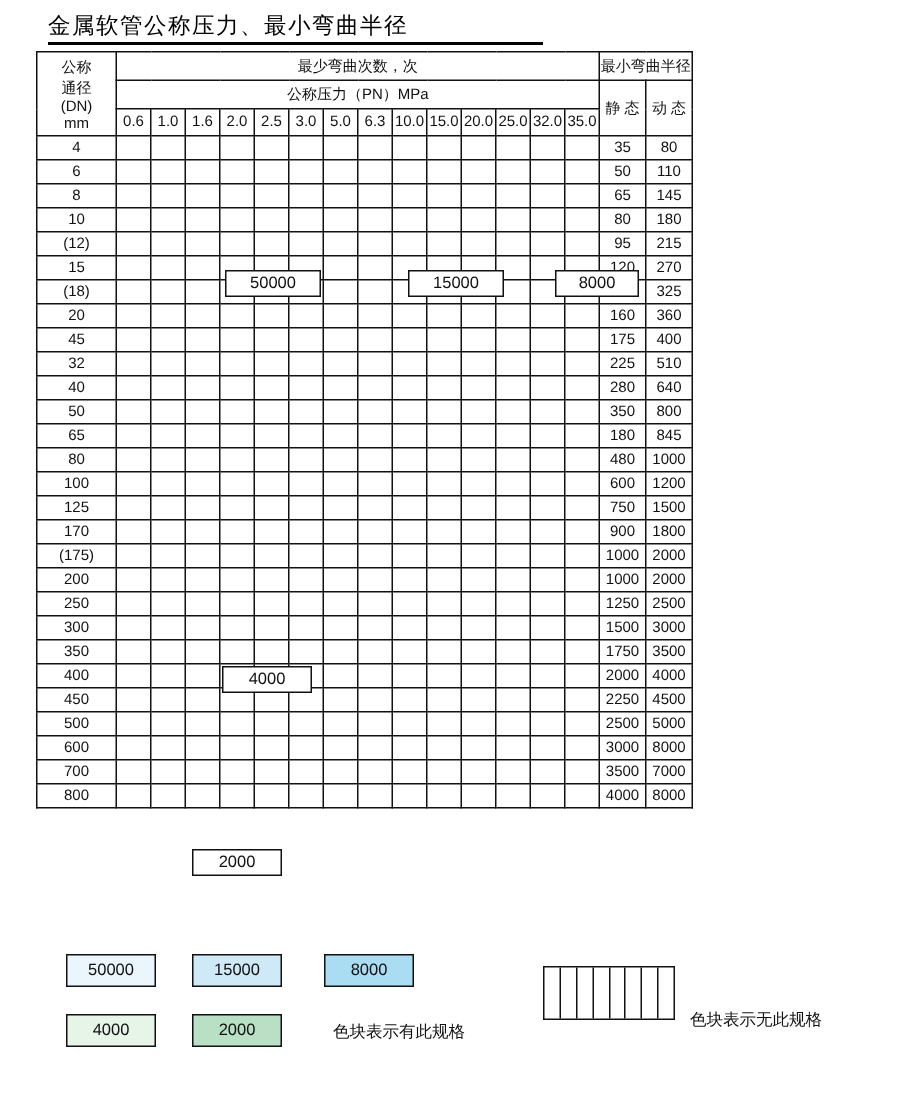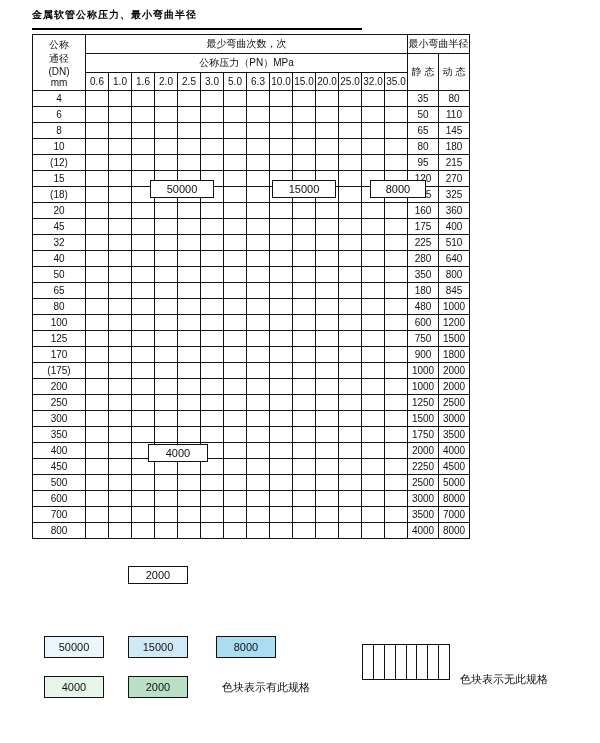--- a/index.html
+++ b/index.html
@@ -7,30 +7,30 @@
     width:600px;height:743px;
     background:#ffffff;
     font-family:"Liberation Sans","DejaVu Sans",sans-serif;
     color:#111;
     position:relative;
     overflow:hidden;
   }
   .title{
     position:absolute;left:32px;top:8px;
     font-family:"DejaVu Serif","Liberation Serif",serif;
-    font-weight:bold;font-size:10px;letter-spacing:1px;
+    font-weight:normal;font-size:15px;letter-spacing:1px;
     color:#000;
   }
   .title-rule{
     position:absolute;left:32px;top:28px;width:330px;height:2px;background:#000;
   }
 
   
   table.main{
-    position:absolute;left:32px;top:34px;
+    position:absolute;left:24px;top:34px;
     border-collapse:collapse;
     table-layout:fixed;
   }
   table.main td, table.main th{
     border:1px solid #111;
     font-size:10px;
     text-align:center;
     vertical-align:middle;
     padding:0;
     font-weight:normal;

